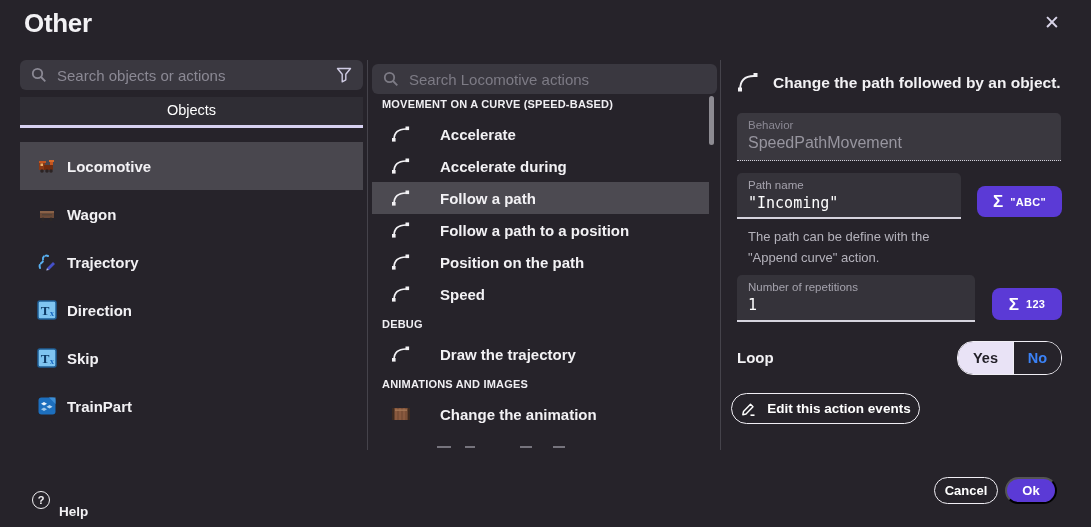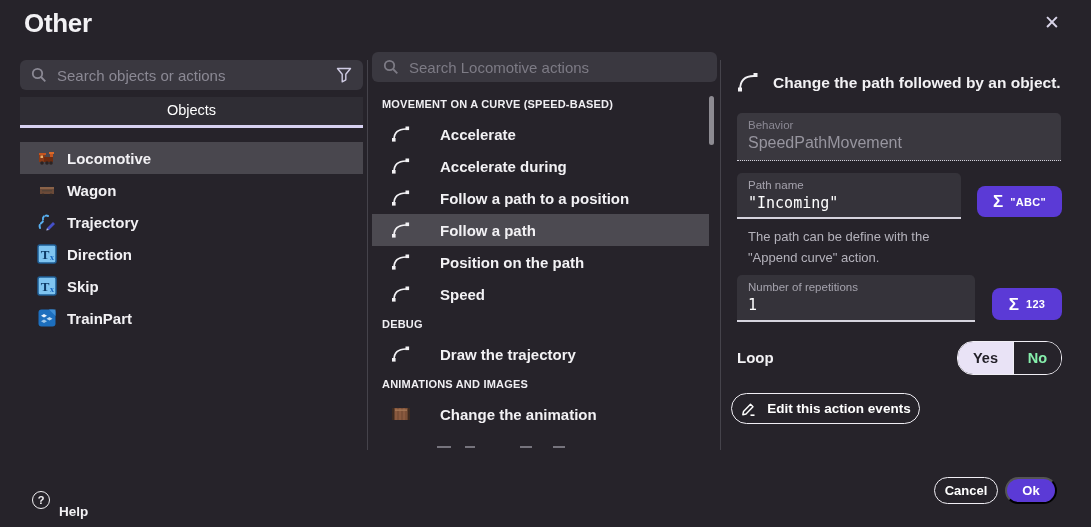--- a/index.html
+++ b/index.html
@@ -21,36 +21,36 @@
   .searchbox {
     display:flex; align-items:center; gap:10px;
     background:#3a3840; border-radius:6px; padding:0 11px; height:30px;
   }
   .searchbox input {
     flex:1; background:transparent; border:none; outline:none;
     color:#e9e8ee; font-size:15px; font-family:"Liberation Sans", sans-serif;
   }
   .searchbox input::placeholder { color:#8b8994; }
   .search-left  { left:20px;  top:60px; width:343px; }
-  .search-mid   { left:372px; top:52px; width:345px; }
+  .search-mid   { left:372px; top:64px; width:345px; }
   .search-mid input::placeholder { color:#7d7b85; }
 
   
   .tabs { left:20px; top:97px; width:343px; height:31px; display:flex; }
   .tab {
     flex:1; text-align:center; line-height:27px; font-size:14.5px; font-weight:400;
     background-clip:padding-box; cursor:pointer;
   }
   .tab.active   { background:#2f2d34; color:#fff;    border-bottom:3px solid #d7d1f0; }
   .tab.inactive { background:#3a3840; color:#7f7d87; border-bottom:3px solid transparent; }
 
   
   .obj-list { left:20px; top:142px; width:343px; }
   .obj-row {
-    height:32px; display:flex; align-items:center; padding-left:17px; gap:10px;
+    height:48px; display:flex; align-items:center; padding-left:17px; gap:10px;
     font-size:15px; font-weight:600; cursor:pointer;
   }
   .obj-row.selected { background:#49474e; }
   .group-header {
     height:30px; display:flex; align-items:center; padding-left:9px;
     font-size:11px; font-weight:700; letter-spacing:0.2px; color:#eceaf0;
   }
   .obj-icon { width:20px; height:20px; flex:0 0 20px; }
 
   
@@ -102,21 +102,21 @@
 
   .help-text { left:748px; top:227px; font-size:13px; color:#b4b2bb; line-height:20.5px; }
 
   .loop-label { left:737px; top:349px; font-size:15px; font-weight:600; }
   .toggle {
     left:957px; top:341px; width:105px; height:34px;
     border:1px solid #f1eff5; border-radius:16px; overflow:hidden; display:flex;
   }
   .tg-seg { display:flex; align-items:center; justify-content:center; font-size:14.5px; font-weight:700; cursor:pointer; }
   .tg-yes { width:55px; background:#e9e3f6; color:#221f27; }
-  .tg-no  { flex:1; background:#26232a; color:#86efac; border-left:1px solid #f1eff5; }
+  .tg-no  { flex:1; background:#26232a; color:#3b82f6; border-left:1px solid #f1eff5; }
 
   .edit-btn {
     left:731px; top:393px; width:189px; height:31px;
     border:1px solid #f0eef4; border-radius:16px; background:transparent;
     display:flex; align-items:center; justify-content:center; gap:9px;
     color:#fff; font-size:13.5px; font-weight:700; cursor:pointer;
   }
 
   
   .help-area { left:32px; top:480px; display:flex; align-items:center; gap:9px; cursor:pointer; }
@@ -235,35 +235,35 @@
     <span>Accelerate</span>
   </div>
   <div class="action-row">
     <svg class="curve-ic" viewBox="0 0 22 18">
       <path d="M4 15 Q4 4 16 4" fill="none" stroke="#f2f1f4" stroke-width="1.7"></path>
       <rect x="2" y="13" width="3.6" height="3.6" fill="#f2f1f4"></rect>
       <rect x="15.5" y="1.5" width="3.6" height="3.6" fill="#f2f1f4"></rect>
     </svg>
     <span>Accelerate during</span>
   </div>
+  <div class="action-row selected">
+    <svg class="curve-ic" viewBox="0 0 22 18">
+      <path d="M4 15 Q4 4 16 4" fill="none" stroke="#f2f1f4" stroke-width="1.7"></path>
+      <rect x="2" y="13" width="3.6" height="3.6" fill="#f2f1f4"></rect>
+      <rect x="15.5" y="1.5" width="3.6" height="3.6" fill="#f2f1f4"></rect>
+    </svg>
+    <span>Follow a path</span>
+  </div>
   <div class="action-row">
     <svg class="curve-ic" viewBox="0 0 22 18">
       <path d="M4 15 Q4 4 16 4" fill="none" stroke="#f2f1f4" stroke-width="1.7"></path>
       <rect x="2" y="13" width="3.6" height="3.6" fill="#f2f1f4"></rect>
       <rect x="15.5" y="1.5" width="3.6" height="3.6" fill="#f2f1f4"></rect>
     </svg>
     <span>Follow a path to a position</span>
-  </div>
-  <div class="action-row selected">
-    <svg class="curve-ic" viewBox="0 0 22 18">
-      <path d="M4 15 Q4 4 16 4" fill="none" stroke="#f2f1f4" stroke-width="1.7"></path>
-      <rect x="2" y="13" width="3.6" height="3.6" fill="#f2f1f4"></rect>
-      <rect x="15.5" y="1.5" width="3.6" height="3.6" fill="#f2f1f4"></rect>
-    </svg>
-    <span>Follow a path</span>
   </div>
   <div class="action-row">
     <svg class="curve-ic" viewBox="0 0 22 18">
       <path d="M4 15 Q4 4 16 4" fill="none" stroke="#f2f1f4" stroke-width="1.7"></path>
       <rect x="2" y="13" width="3.6" height="3.6" fill="#f2f1f4"></rect>
       <rect x="15.5" y="1.5" width="3.6" height="3.6" fill="#f2f1f4"></rect>
     </svg>
     <span>Position on the path</span>
   </div>
   <div class="action-row">

